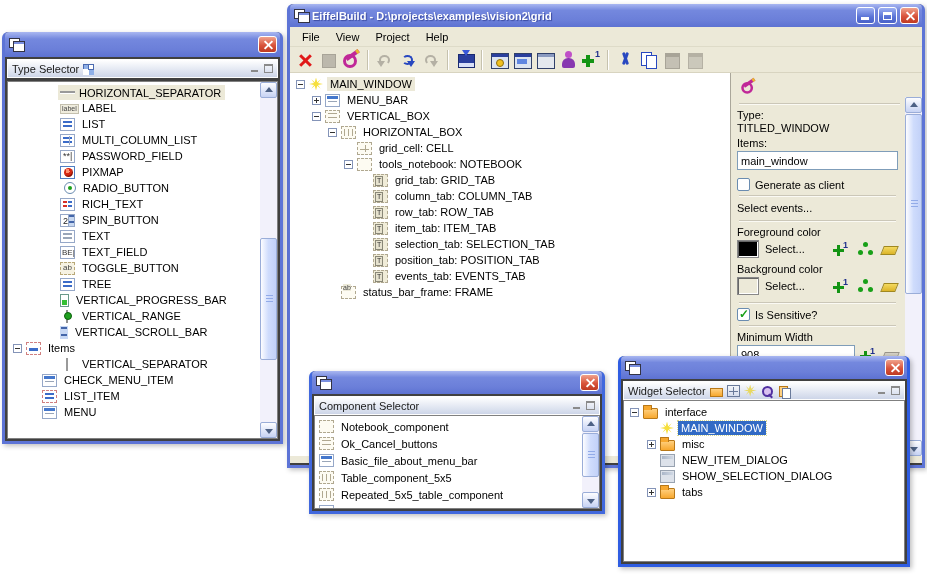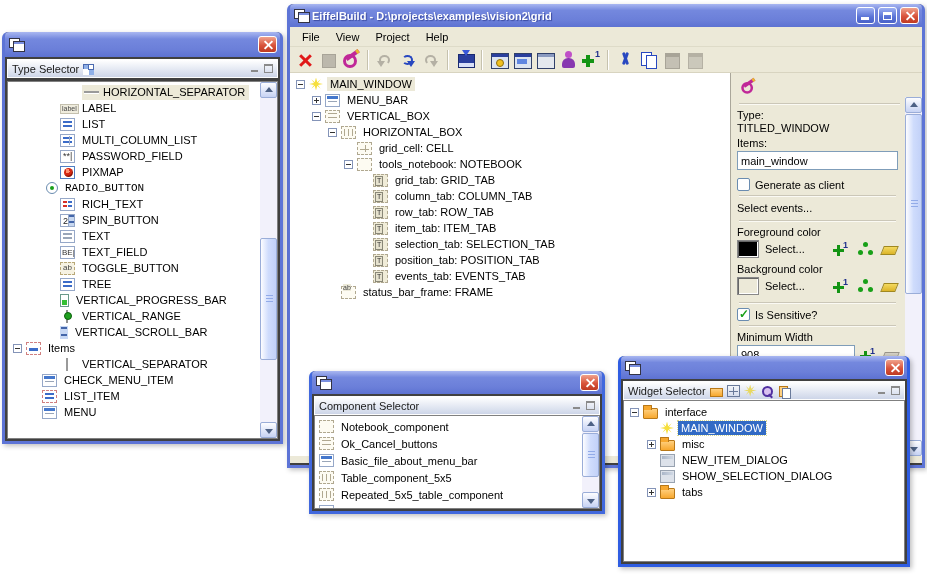--- a/index.html
+++ b/index.html
@@ -393,21 +393,21 @@
       </span>
   </div>
   <div class="itbar">
     <span class="ititle">Type Selector</span>
     <span class="minigrid"></span>
     <span class="spacer"></span>
     <span class="wmin"></span>
     <span class="wmax"></span>
   </div>
   <div class="listpane" style="left:2px; right:2px; top:49px; bottom:2px; padding-top:2px;">
-    <div class="trow" style="padding-left:74px;">
+    <div class="trow" style="padding-left:50px;align-items:flex-end;">
       <span class="hl-beige" style="display:flex;align-items:center;padding:1px 4px 1px 2px;">
         <span class="ic ic-hsep"></span>
         <span>HORIZONTAL_SEPARATOR</span>
       </span>
     </div>
     <div class="trow" style="padding-left:52px;">
       <span class="ic ic-label"></span>
       <span class="lbl">LABEL</span>
     </div>
     <div class="trow" style="padding-left:52px;">
@@ -419,21 +419,21 @@
       <span class="lbl">MULTI_COLUMN_LIST</span>
     </div>
     <div class="trow" style="padding-left:52px;">
       <span class="ic bx ic-pass"></span>
       <span class="lbl">PASSWORD_FIELD</span>
     </div>
     <div class="trow" style="padding-left:52px;">
       <span class="ic bx ic-pixmap"></span>
       <span class="lbl">PIXMAP</span>
     </div>
-    <div class="trow" style="padding-left:38px;font-family:Liberation Mono, monospace;">
+    <div class="trow" style="padding-left:56px;">
       <span class="ic ic-radio"></span>
       <span class="lbl">RADIO_BUTTON</span>
     </div>
     <div class="trow" style="padding-left:52px;">
       <span class="ic bx ic-rich"></span>
       <span class="lbl">RICH_TEXT</span>
     </div>
     <div class="trow" style="padding-left:52px;">
       <span class="ic bx ic-spin"></span>
       <span class="lbl">SPIN_BUTTON</span>

